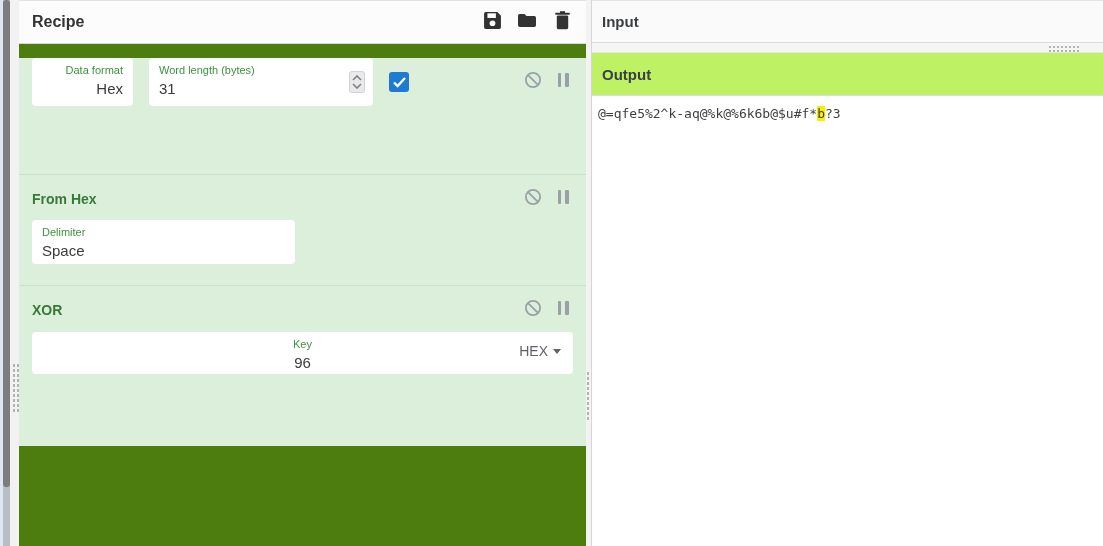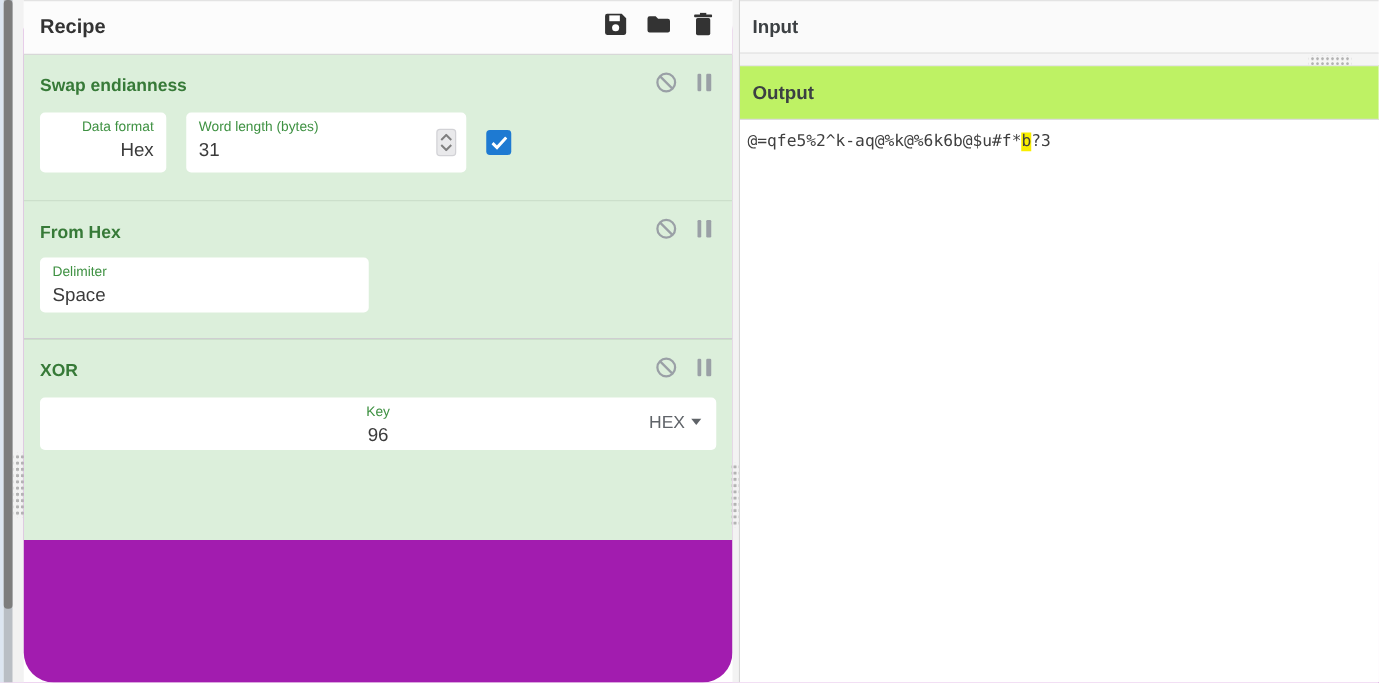--- a/index.html
+++ b/index.html
@@ -14,21 +14,21 @@
   #ops-scroll-thumb { position:absolute; left:0; top:0; width:7px; height:487px; background:#7d7d7d; border-radius:3px; }
   .v-dots { width:8px; height:52px;
     background-image:radial-gradient(#b3b3b3 1px, transparent 1.2px);
     background-size:4px 5px; background-position:1px 1px; }
   #left-splitter-handle { position:absolute; left:11px; top:362px; }
   .h-dots { width:34px; height:8px;
     background-image:radial-gradient(#b3b3b3 1px, transparent 1.2px);
     background-size:4px 4px; background-position:1px 1px; }
 
   
-  #recipe-panel { position:absolute; left:19px; top:0; width:567px; height:546px; background:#a21caf;border-radius:24px; }
+  #recipe-panel { position:absolute; left:19px; top:0; width:567px; height:546px; background:#4d7c0f; }
   .panel-header { height:44px; background:#fcfcfc; border-top:1px solid #e3e3e3;
     border-bottom:1px solid #d8d8d8; display:flex; align-items:center; }
   .panel-title { font-size:16px; font-weight:bold; color:#333; padding-left:13px; }
   #recipe-toolbar { margin-left:auto; display:flex; align-items:center; gap:15px; padding-right:14px; }
   .tool-btn { width:20px; height:20px; display:flex; align-items:center; justify-content:center; cursor:pointer; }
 
   .operation { background:#dcefdb; padding:0 13px; position:relative; }
   #op-swap { height:116px; }
   #op-fromhex { height:111px; border-top:1px solid #ccdfcb; }
   #op-xor { height:161px; border-top:1px solid #ccdfcb; }
@@ -125,21 +125,20 @@
                 <rect x="1.6" y="4.2" width="10.8" height="13" rx="1.3" fill="#333"></rect>
                 <rect x="0.2" y="1.6" width="13.6" height="2" rx="0.6" fill="#333"></rect>
                 <rect x="4.6" y="0.2" width="4.8" height="2" fill="#333"></rect>
               </svg>
           </span>
         </div>
       </div>
     </div>
 
     <div class="operation" id="op-swap">
-      <div class="op-title">Swap endianness</div>
       <div class="op-icons">
         <div class="op-icon">
           <svg width="18" height="18" viewBox="0 0 18 18">
               <circle cx="9" cy="9" r="7.1" fill="none" stroke="#9aa0a6" stroke-width="1.8"></circle>
               <line x1="4.3" y1="4.3" x2="13.7" y2="13.7" stroke="#9aa0a6" stroke-width="1.8"></line>
             </svg>
         </div>
         <div class="op-icon pause-icon">
             <span></span>
             <span></span>

